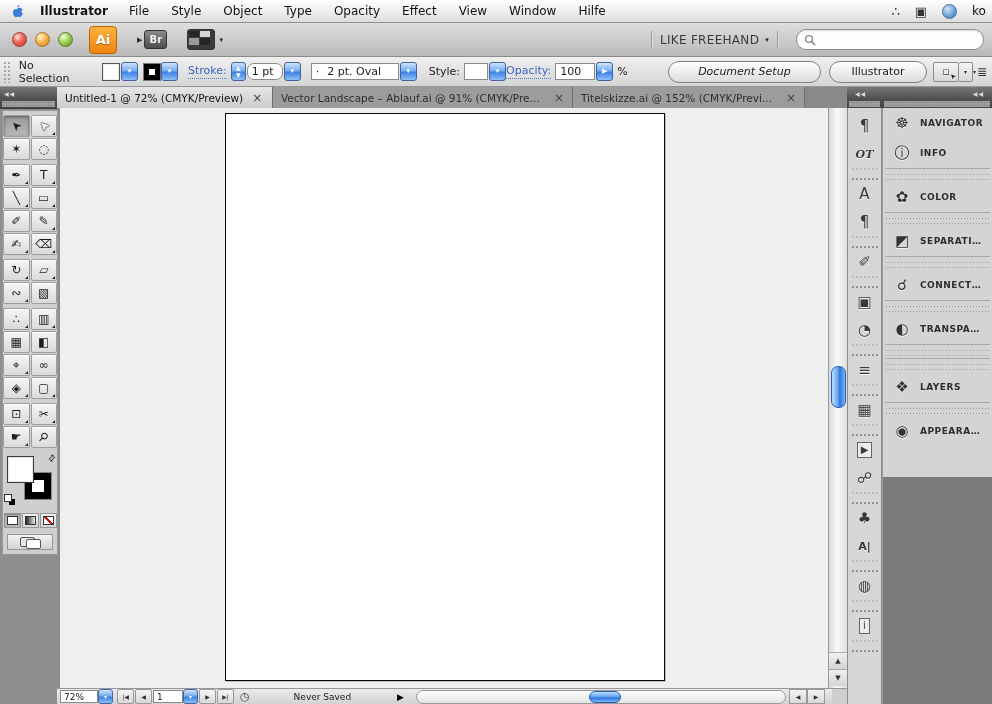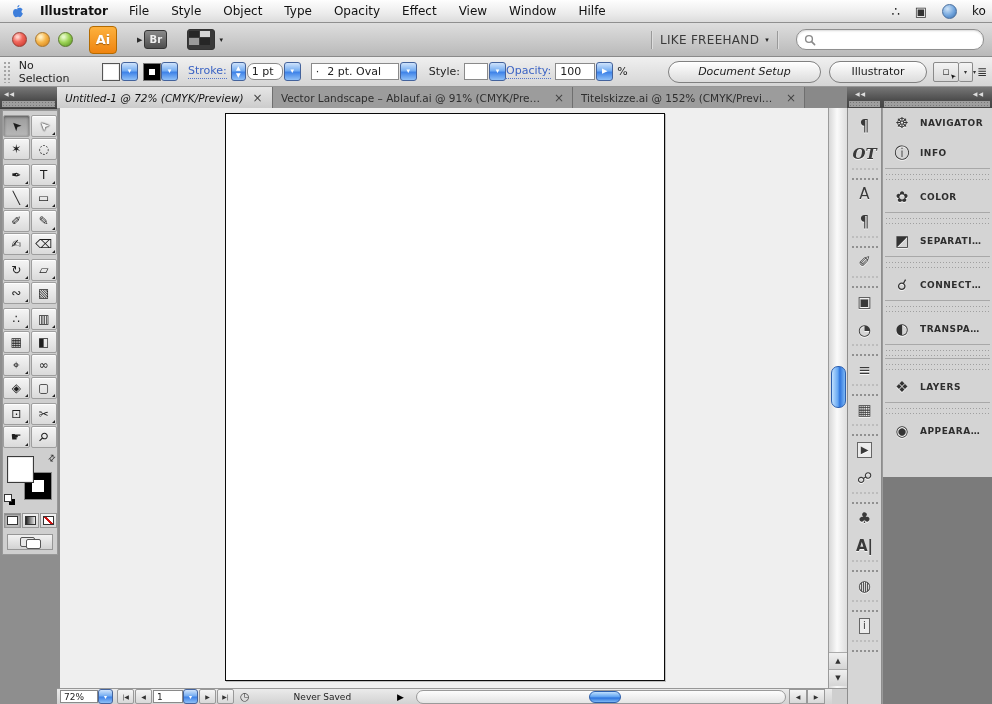--- a/index.html
+++ b/index.html
@@ -85,21 +85,21 @@
   .hdr .cc{font-size:6px;letter-spacing:1px;position:absolute;top:3px;}
   .hdr .dots{position:absolute;left:2px;right:2px;bottom:1px;height:6px;background:#9e9e9e;
     background-image:radial-gradient(#777 30%,transparent 36%);background-size:3px 3px;}
   .hdr-tools{left:0;width:57px;} .hdr-tools .cc{left:4px;}
   .hdr-strip{left:847px;width:35px;} .hdr-strip .cc{left:8px;}
   .hdr-dock{left:882px;width:110px;} .hdr-dock .cc{right:8px;}
   .tab-strip{position:absolute;left:57px;top:87px;height:21px;display:flex;}
   .tab{height:21px;display:flex;align-items:center;box-sizing:border-box;
     padding:0 8px;font-size:10.5px;color:#2e2e2e;background:#9c9c9c;
     border-right:1px solid #6f6f6f;overflow:hidden;white-space:nowrap;}
-  .tab.active{background:linear-gradient(#e6e6e6,#cccccc);color:#111;font-style:italic;}
+  .tab.active{background:linear-gradient(#e6e6e6,#cccccc);color:#111;}
   .tab .tab-label{overflow:hidden;text-overflow:ellipsis;}
   .tab .tab-close{margin-left:9px;color:#444;font-size:12px;line-height:1;}
   
   .toolbox{position:absolute;left:2px;top:110px;width:56px;background:#cfcfcf;
     border:1px solid #989898;box-sizing:border-box;padding:3px 0 4px;}
   .trow{display:flex;justify-content:center;gap:1px;margin-top:1px;}
   .trow.gb{margin-top:4px;}
   .tool{position:relative;width:25px;height:20px;border:1px solid #9e9e9e;border-radius:2px;
     background:linear-gradient(#f5f5f5,#dadada);display:flex;align-items:center;justify-content:center;
     font-size:12px;color:#1e1e1e;box-shadow:inset 0 1px 0 rgba(255,255,255,.85);}
@@ -143,21 +143,21 @@
   .hscroll{position:relative;width:368px;height:12px;margin-left:12px;border:1px solid #9a9a9a;
     border-radius:7px;background:linear-gradient(#fdfdfd,#e4e4e4);}
   .hthumb{position:absolute;left:172px;top:0px;width:30px;height:10px;border-radius:6px;
     border:1px solid #2c5fae;background:linear-gradient(#bfe0ff,#66a7f2 45%,#2e74dd 60%,#7db8f5);}
   
   .iconstrip{position:absolute;left:847px;top:108px;width:35px;height:596px;box-sizing:border-box;
     background:#d6d6d6;border-left:1px solid #8d8d8d;border-right:1px solid #8d8d8d;
     display:flex;flex-direction:column;align-items:center;padding-top:4px;}
   .strip-icon{width:30px;height:28px;display:flex;align-items:center;justify-content:center;
     font-size:15px;color:#3a3a3a;text-shadow:0 1px 0 rgba(255,255,255,.8);}
-  .strip-icon.small{font-size:15px;font-weight:bold;}
+  .strip-icon.small{font-size:11px;font-weight:bold;}
   .strip-icon.italic{font-style:italic;font-family:"DejaVu Serif",serif;}
   .strip-icon.boxed span{border:1px solid #666;background:#ececec;padding:0 3px;font-size:10px;line-height:14px;}
   .strip-sep{width:26px;height:12px;box-sizing:border-box;margin:0;
     border-top:2px dotted #bdbdbd;border-bottom:2px dotted #909090;}
   
   .dock{position:absolute;left:882px;top:108px;width:110px;height:369px;box-sizing:border-box;
     background:#d4d4d4;border-left:1px solid #9a9a9a;}
   .dock-row{height:30px;display:flex;align-items:center;padding-left:8px;gap:7px;}
   .dock-ic{width:22px;display:flex;align-items:center;justify-content:center;font-size:15px;
     color:#333;text-shadow:0 1px 0 rgba(255,255,255,.8);}

